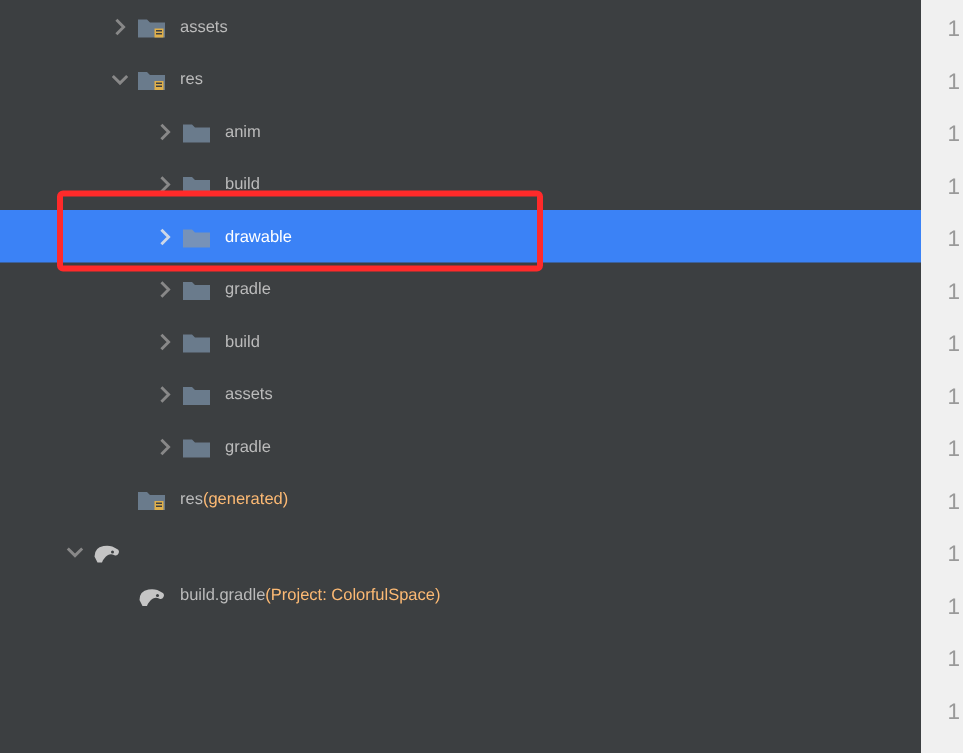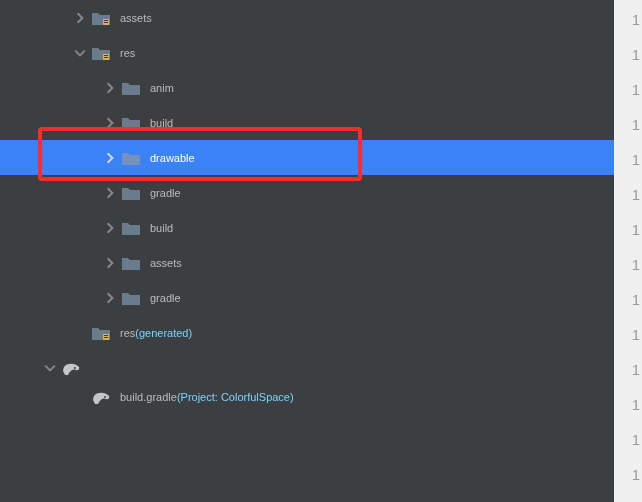--- a/index.html
+++ b/index.html
@@ -67,21 +67,21 @@
       height: 22px;
       display: inline-flex;
       align-items: center;
       justify-content: center;
       margin-right: 8px;
       flex-shrink: 0;
     }
     .folder-icon svg, .folder-dot-icon svg, .folder-gen-icon svg { width: 20px; height: 18px; }
     .gradle-icon svg { width: 22px; height: 20px; }
     .label { font-size: 11px; }
-    .label.dim { color: #7dd3fc; }
+    .label.dim { color: #fdba74; }
     .selected .label { color: #ffffff; }
     .highlight-box {
       position: absolute;
       border: 4px solid #ff2a2a;
       border-radius: 4px;
       pointer-events: none;
       left: 38px;
       top: 127px;
       width: 324px;
       height: 54px;

